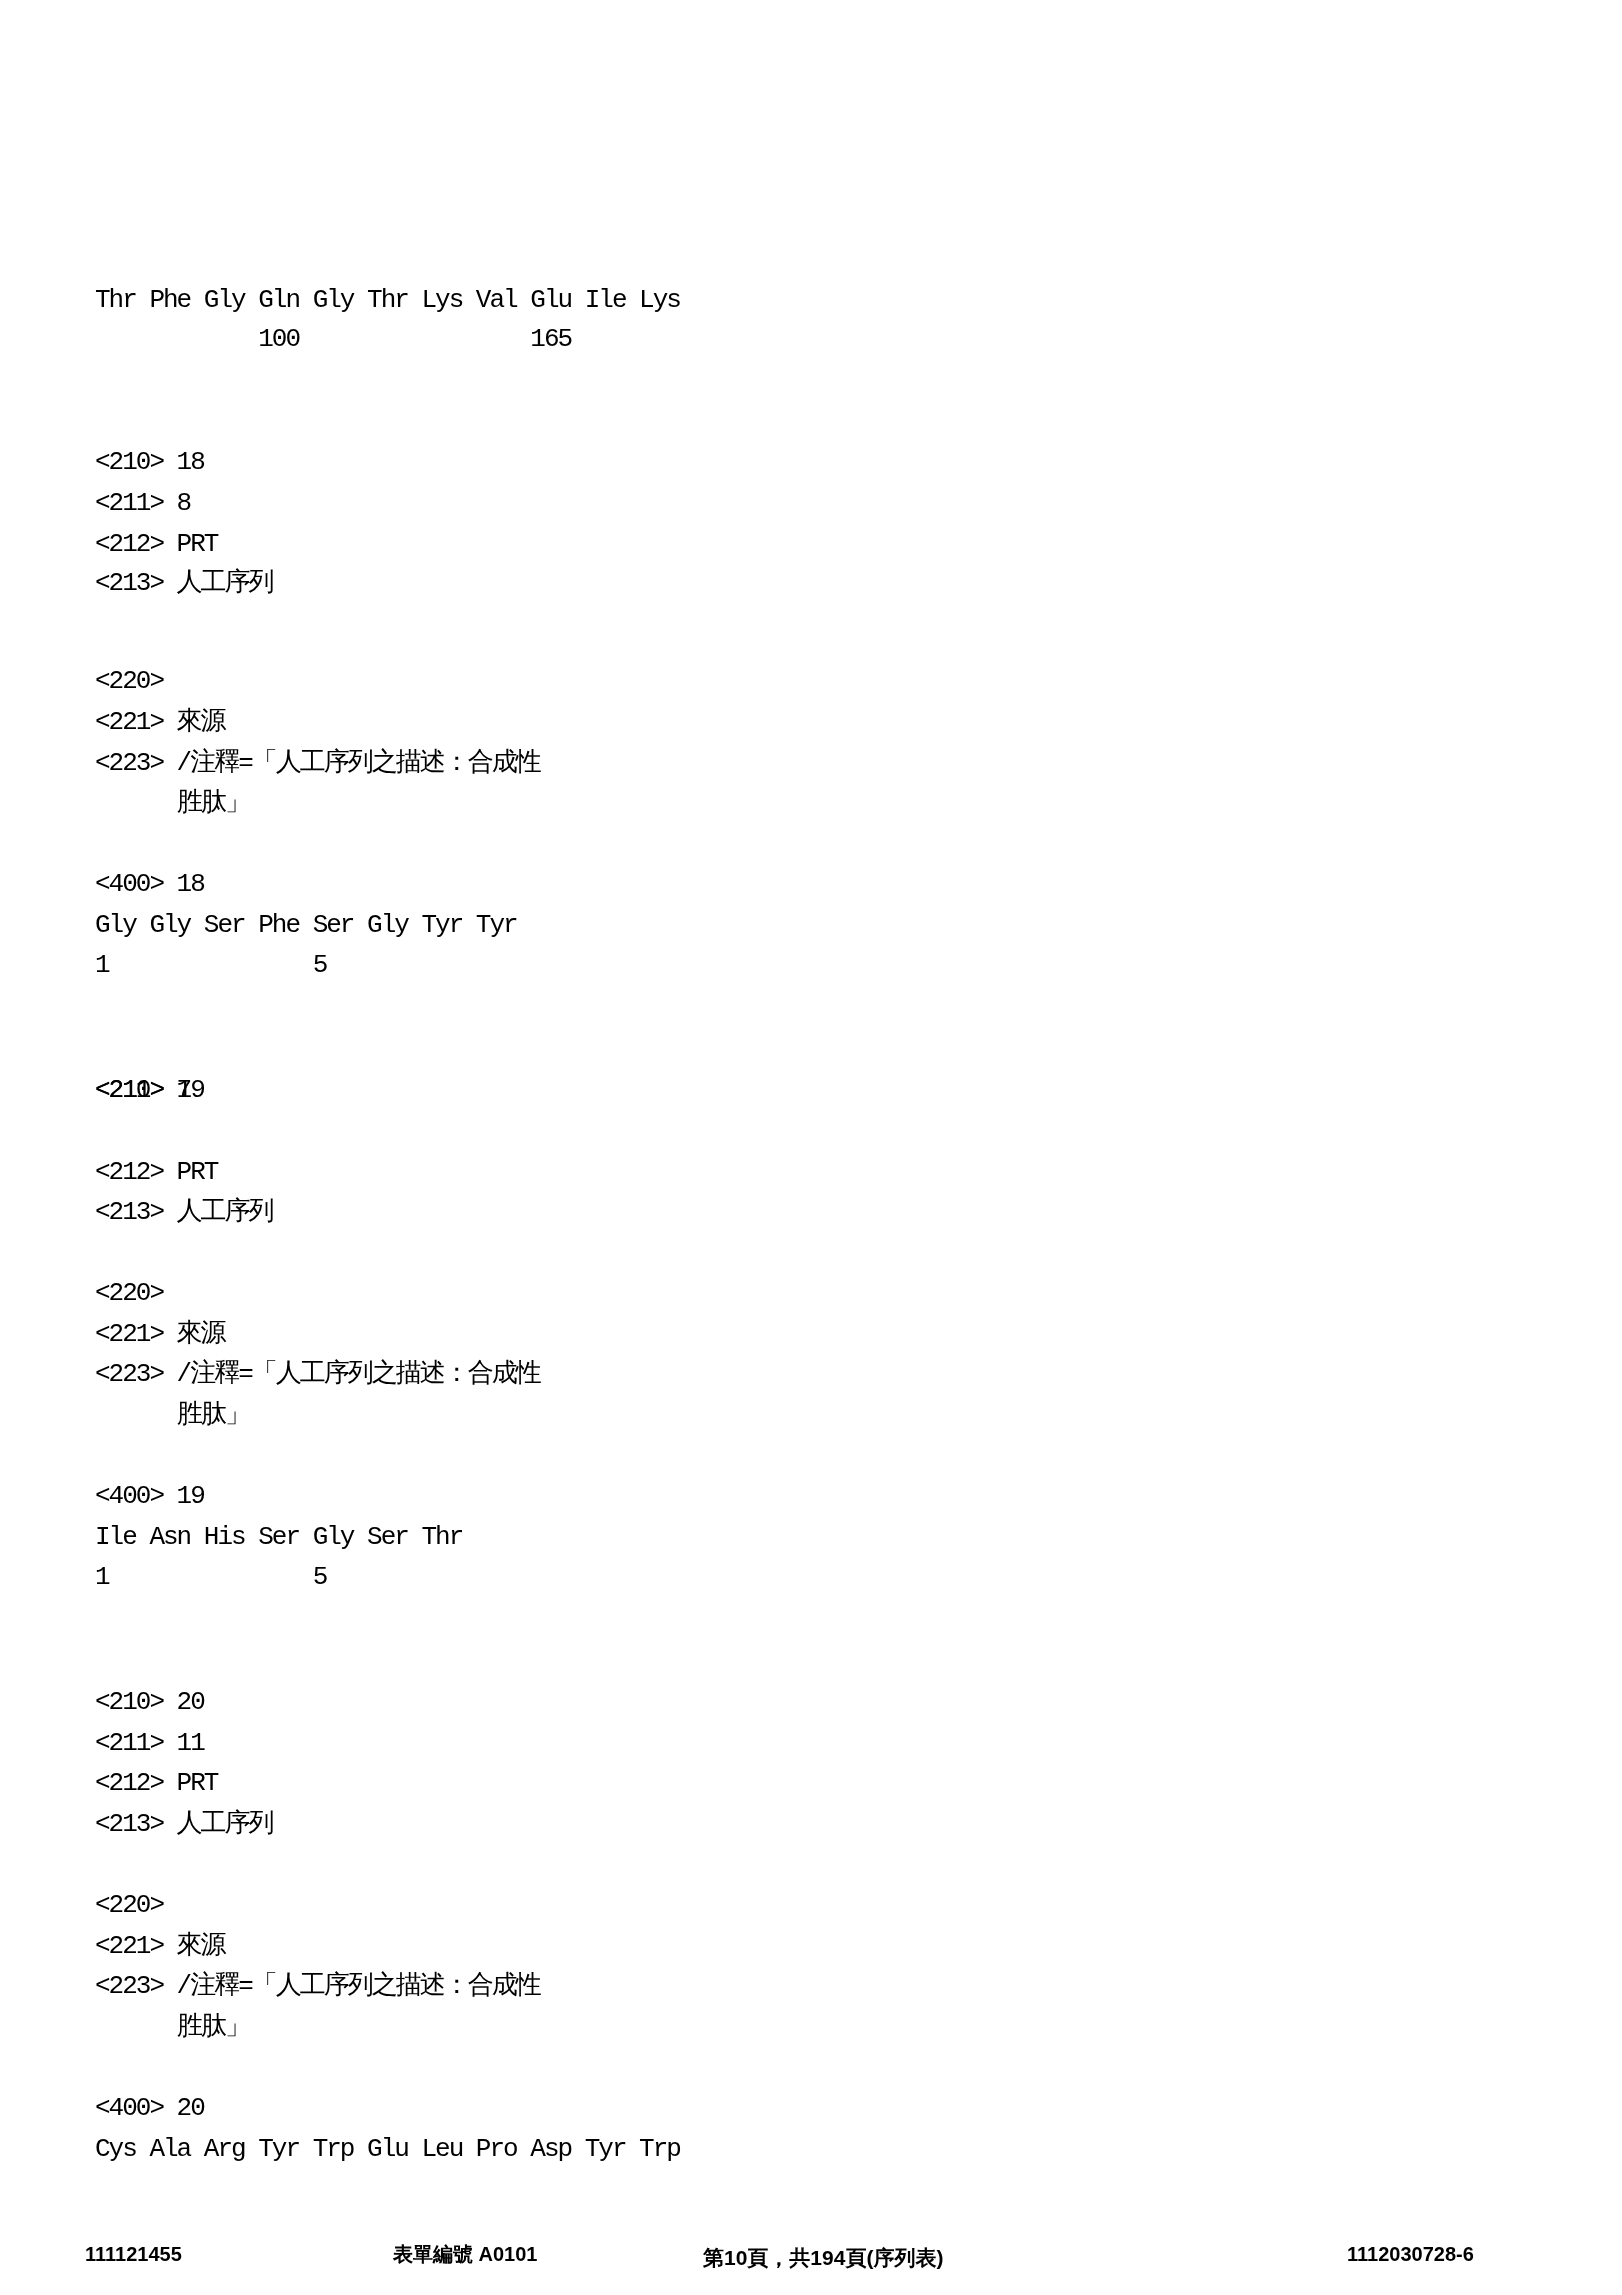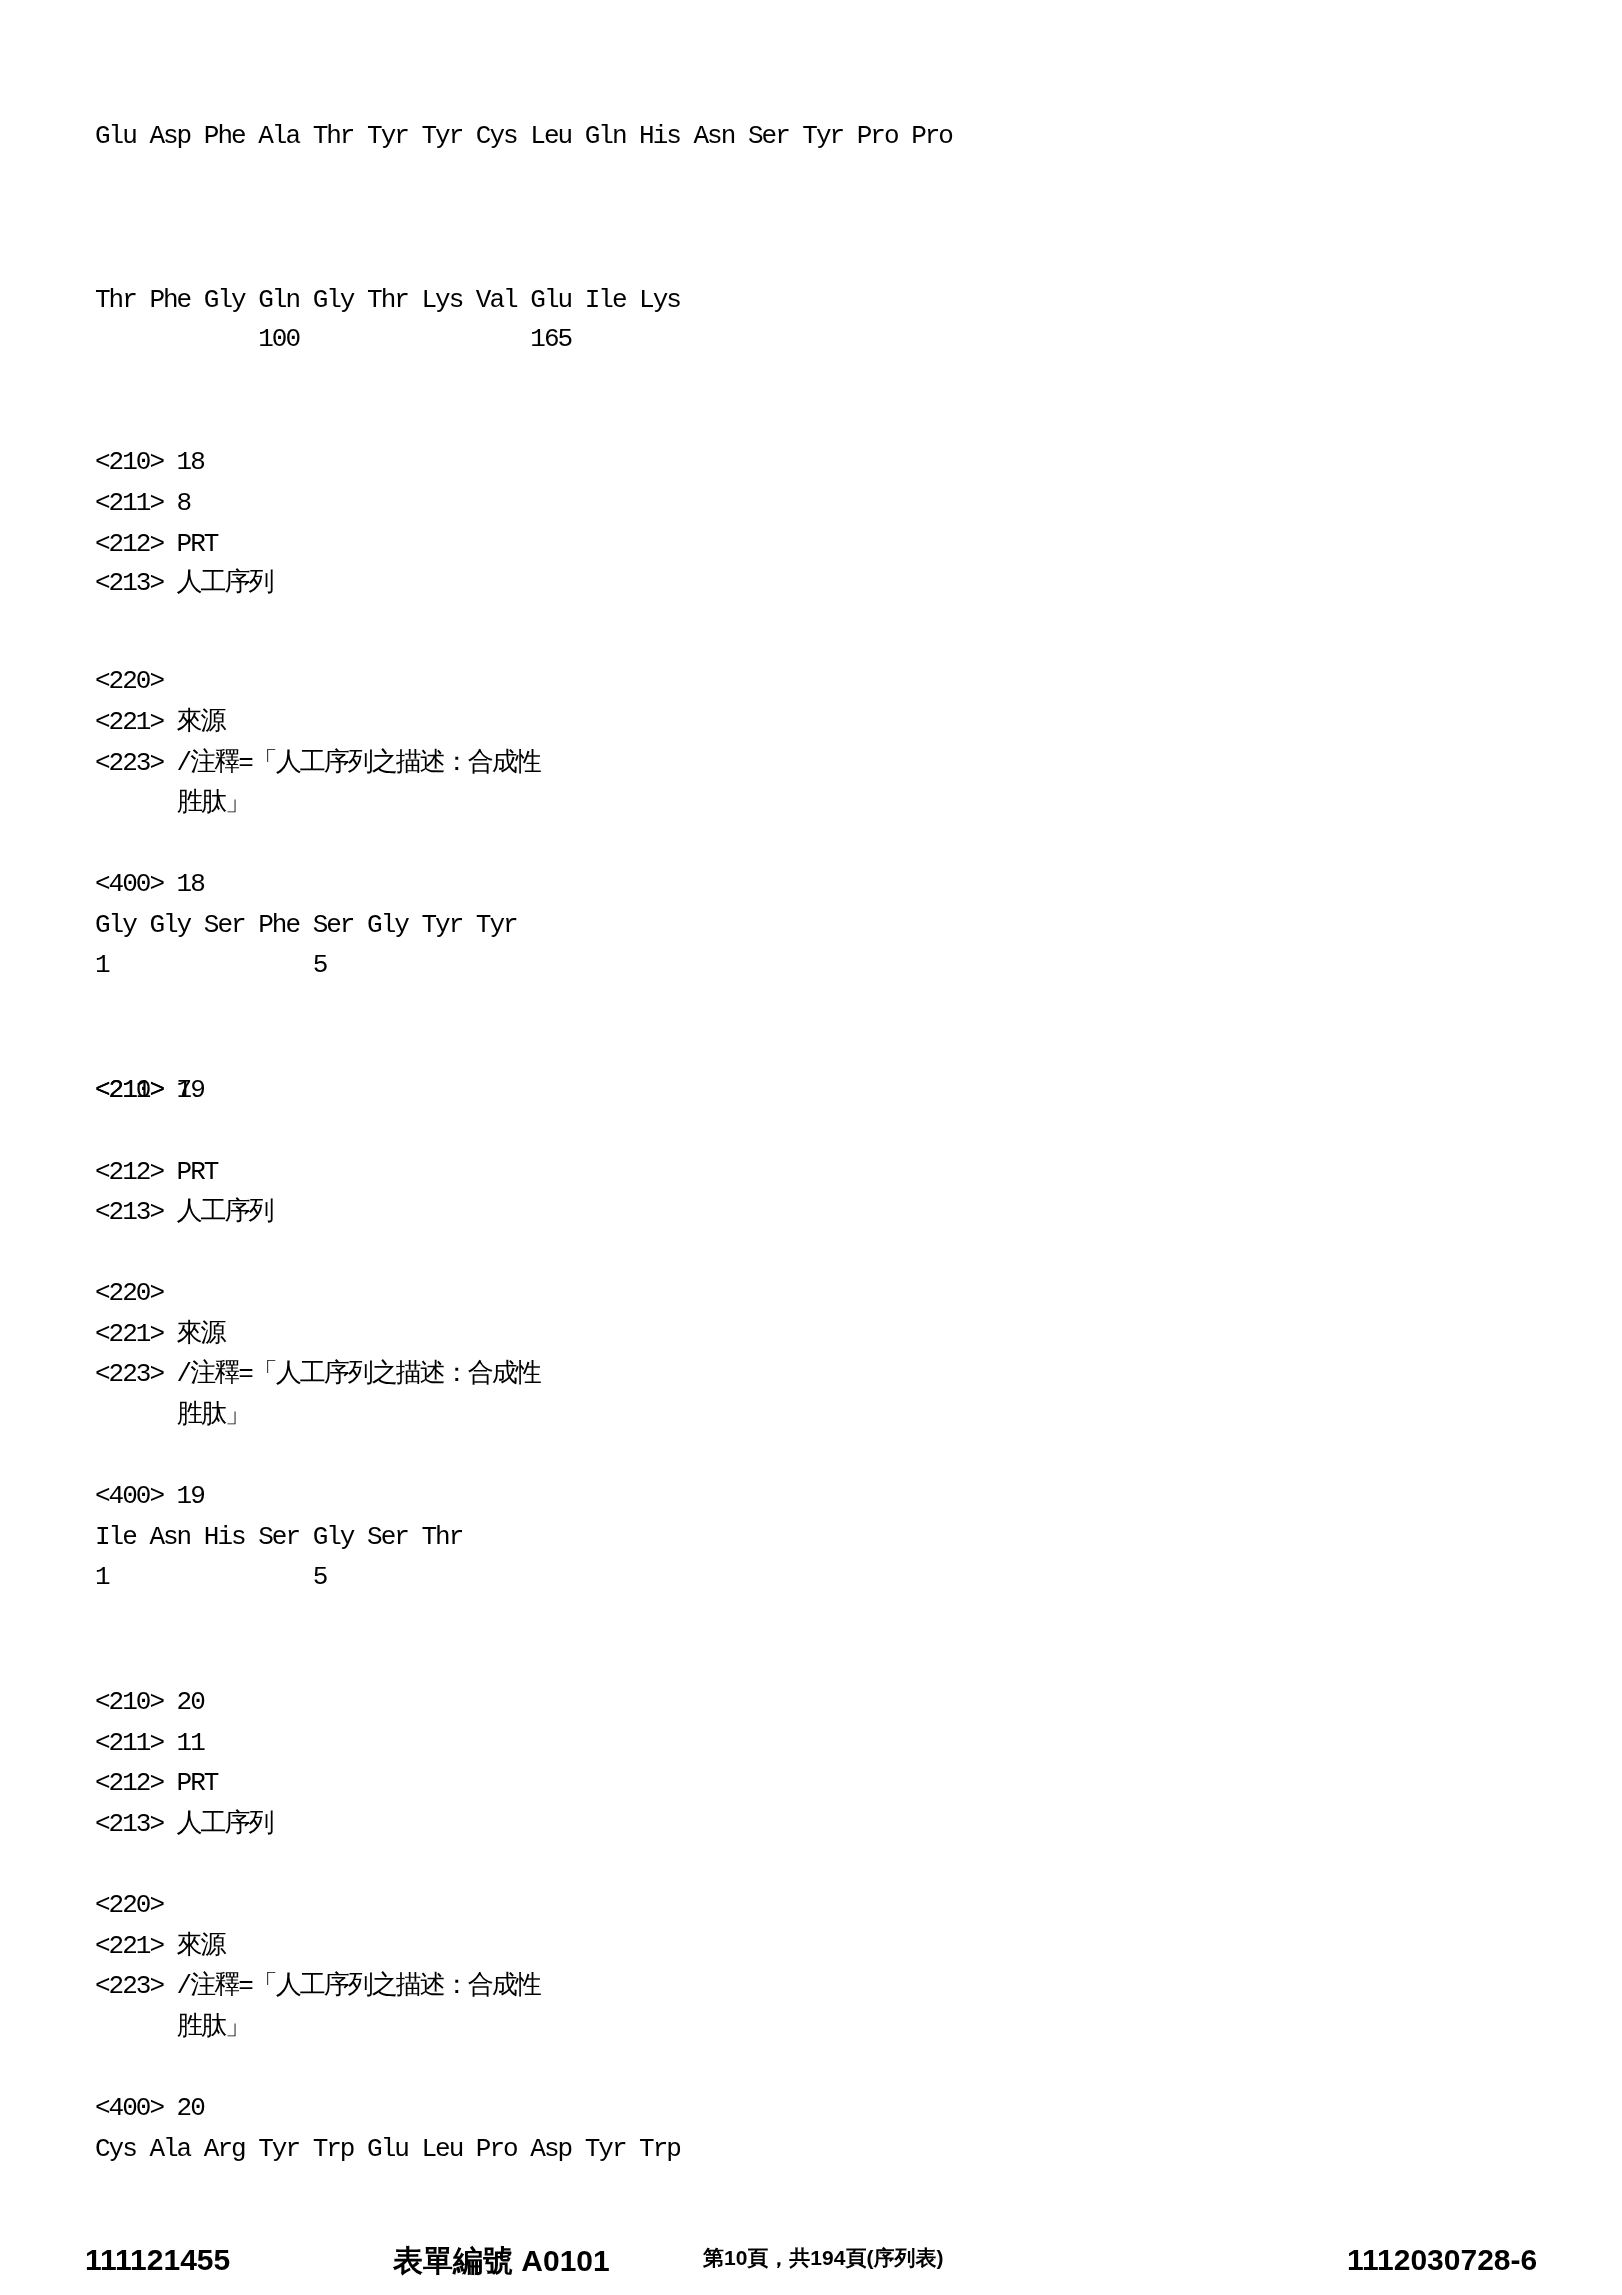--- a/index.html
+++ b/index.html
@@ -35,33 +35,32 @@
   }
   
   .fitem {
     position: absolute;
     font-family: "Liberation Sans", sans-serif;
     color: #000000;
     white-space: pre;
   }
   .f-bold {
     font-weight: 700;
-    font-size: 30px;
+    font-size: 20px;
   }
   .f-page {
     font-weight: 700;
     font-size: 21px;
   }
 </style>
 </head>
 <body>
 
 <div class="page">
 
-  <div class="mline" style="top:122px">Glu Asp Phe Ala Thr Tyr Tyr Cys Leu Gln His Asn Ser Tyr Pro Pro</div>
   <div class="mline" style="top:286px">Thr Phe Gly Gln Gly Thr Lys Val Glu Ile Lys</div>
   <div class="mline" style="top:325px">            100                 165</div>
 
   <div class="mline" style="top:448px">&lt;210&gt; 18</div>
   <div class="mline" style="top:489px">&lt;211&gt; 8</div>
   <div class="mline" style="top:530px">&lt;212&gt; PRT</div>
   <div class="mline" style="top:569px">&lt;213&gt; 人工序列</div>
   <div class="mline" style="top:667px">&lt;220&gt;</div>
   <div class="mline" style="top:708px">&lt;221&gt; 來源</div>
   <div class="mline" style="top:749px">&lt;223&gt; /注釋=「人工序列之描述：合成性</div>

